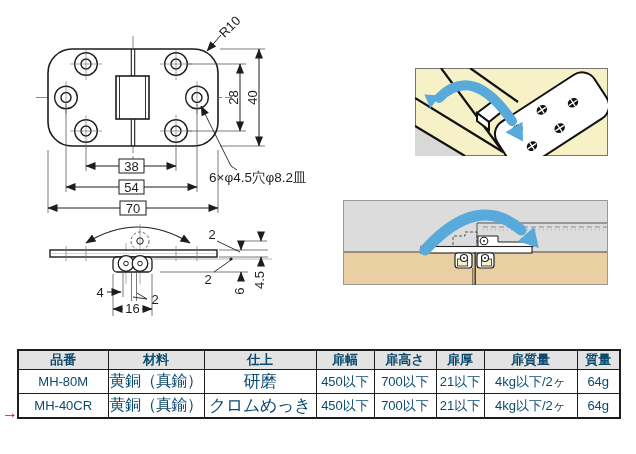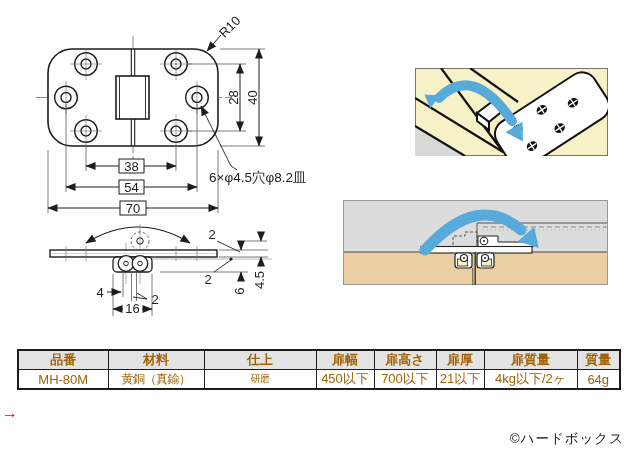--- a/index.html
+++ b/index.html
@@ -4,27 +4,27 @@
 <style>
   html,body{margin:0;padding:0;}
   body{font-family:"Liberation Sans","DejaVu Sans",sans-serif;background:#fff;}
   #page{position:relative;width:636px;height:454px;background:#ffffff;overflow:hidden;}
   svg text{font-family:"Liberation Sans","DejaVu Sans",sans-serif;fill:#1d1d1d;}
   .dimtxt{font-size:13px;}
   .notetxt{font-size:13.5px;}
 
   
   #spec-table{position:absolute;left:17px;top:349px;border-collapse:collapse;table-layout:fixed;
-              font-size:13px;color:#a16207;}
+              font-size:13px;color:#0c4a6e;}
   #spec-table td,#spec-table th{border:1px solid #1d1d1d;text-align:center;padding:0;height:18px;
               overflow:hidden;white-space:nowrap;}
   #spec-table{border:2px solid #1d1d1d;}
   #spec-table th{background:#e3e3e3;font-weight:bold;}
-  #spec-table td.finish{font-size:10px;letter-spacing:-0.4px;}
-  #spec-table td.mat{font-size:12px;letter-spacing:-0.5px;}
+  #spec-table td.finish{font-size:17px;letter-spacing:-0.4px;}
+  #spec-table td.mat{font-size:16px;letter-spacing:-0.5px;}
 
   .red-arrow{position:absolute;left:2px;top:405px;color:#e60012;font-size:16px;font-weight:bold;
              line-height:16px;}
   .copyright{position:absolute;right:12px;top:430px;font-size:13.5px;color:#222;letter-spacing:1px;}
 </style>
 </head>
 <body>
 
 <div id="page">
 
@@ -266,19 +266,28 @@
       <tr>
         <td>MH-80M</td>
         <td class="mat">黄銅（真鍮）</td>
         <td class="finish">研磨</td>
         <td>450以下</td>
         <td>700以下</td>
         <td>21以下</td>
         <td>4kg以下/2ヶ</td>
         <td>64g</td>
       </tr>
+      <tr>
+        <td>MH-40CR</td>
+        <td class="mat">黄銅（真鍮）</td>
+        <td class="finish">クロムめっき</td>
+        <td>450以下</td>
+        <td>700以下</td>
+        <td>21以下</td>
+        <td>4kg以下/2ヶ</td>
+        <td>64g</td>
+      </tr>
     </tbody>
   </table>
 
   <span class="red-arrow">→</span>
 
-  <div class="copyright">©ハードボックス</div>
 </div>
 
 </body></html>

